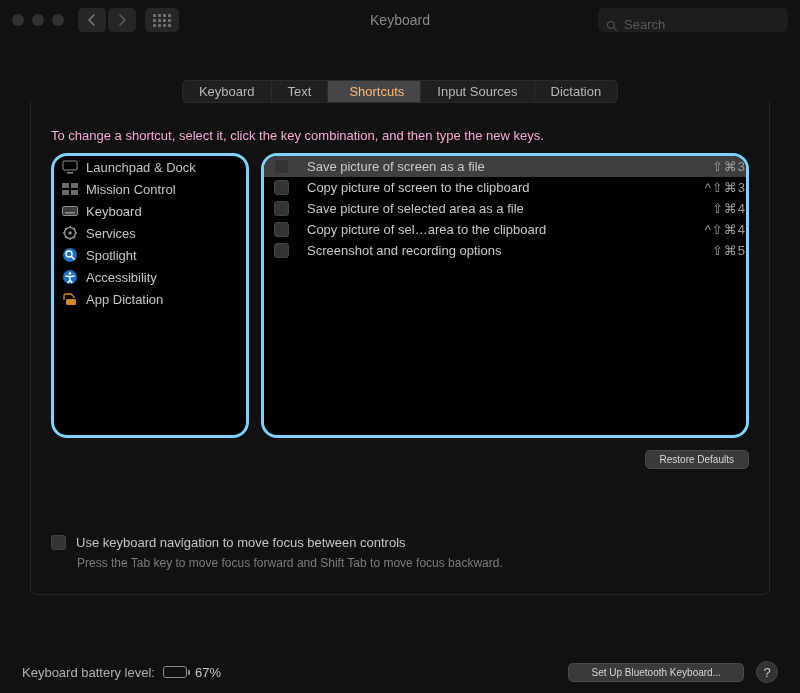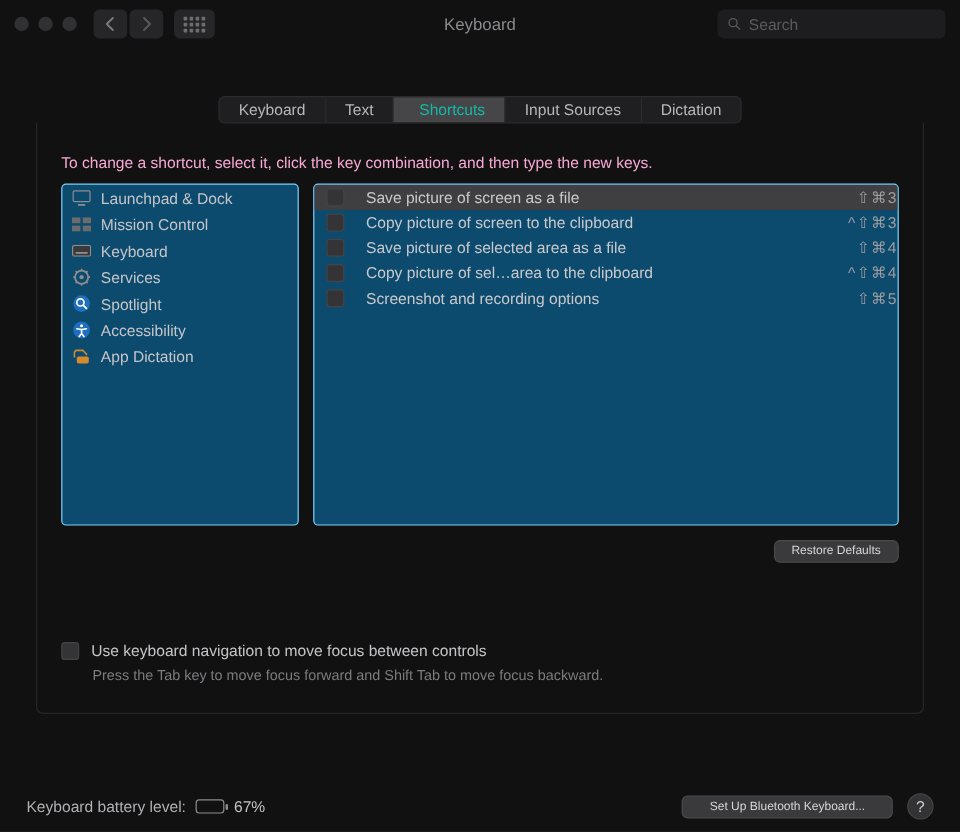--- a/index.html
+++ b/index.html
@@ -30,53 +30,53 @@
       display:flex;align-items:center;justify-content:center;
     }
     .grid-icon{display:grid;grid-template-columns:repeat(4,3px);grid-template-rows:repeat(3,3px);gap:2px;}
     .grid-icon i{width:3px;height:3px;background:#6d6d70;border-radius:0.5px;}
     .title{
       position:absolute; left:0; right:0; text-align:center; pointer-events:none;
       font-size:14px; color:#8a8a8d; font-weight:500;
     }
     .searchbox{
       margin-left:auto; width:190px; height:24px; border-radius:5px;
-      background:#1d1d1f; display:flex; align-items:center; padding:0 8px;
+      background:#1d1d1f; display:flex; align-items:flex-end; padding:0 8px;
       color:#5a5a5d;
     }
     .searchbox span.label{margin-left:6px; font-size:13px;}
     .search-icon{width:12px;height:12px;}
     
     
     .tabs-row{ display:flex; justify-content:center; margin-top:40px; }
     .tabs{
       display:flex; border:1px solid #2c2c2e; border-radius:5px;
       overflow:hidden; background:#1f1f21;
     }
     .tab{
       padding:3px 16px; font-size:13px; color:#b7b7ba; cursor:default;
       border-right:1px solid #2c2c2e;
     }
     .tab:last-child{border-right:none;}
-    .tab.active{ background:#464648; color:#14b8a6;padding-left:21px;}
+    .tab.active{ background:#464648; color:#fdba74;padding-left:21px;}
     
     
     .pane{
       margin: 0 30px 0 30px;
       border:1px solid #262628; border-top:none;
       border-bottom-left-radius:6px;border-bottom-right-radius:6px;
       padding: 26px 20px 24px 20px;
       position:relative; top:-1px;
     }
     .pane-outer{ position:relative; margin-top:0;}
     .instruction{ font-size:13px; color:#f9a8d4; margin-bottom:10px; }
     
     .lists{ display:flex; gap:12px; height:285px;}
     .listbox{
-      background:#0c4a6e; border:1px solid #7dd3fc; border-radius:4px;
+      background:#000000; border:3px solid #7dd3fc; border-radius:16px;
     }
     .sidebar{ width:198px; overflow:hidden; }
     .sidebar-item{
       display:flex; align-items:center; gap:8px; padding:3px 8px;
       font-size:13px; color:#c5c5c8;
     }
     .sidebar-item.selected{ background:#434345; color:#eeeeef;}
     .cat-icon{ width:16px;height:16px; flex:0 0 16px; display:flex;align-items:center;justify-content:center;}
     
     .detail{ flex:1; overflow:hidden; position:relative;}

